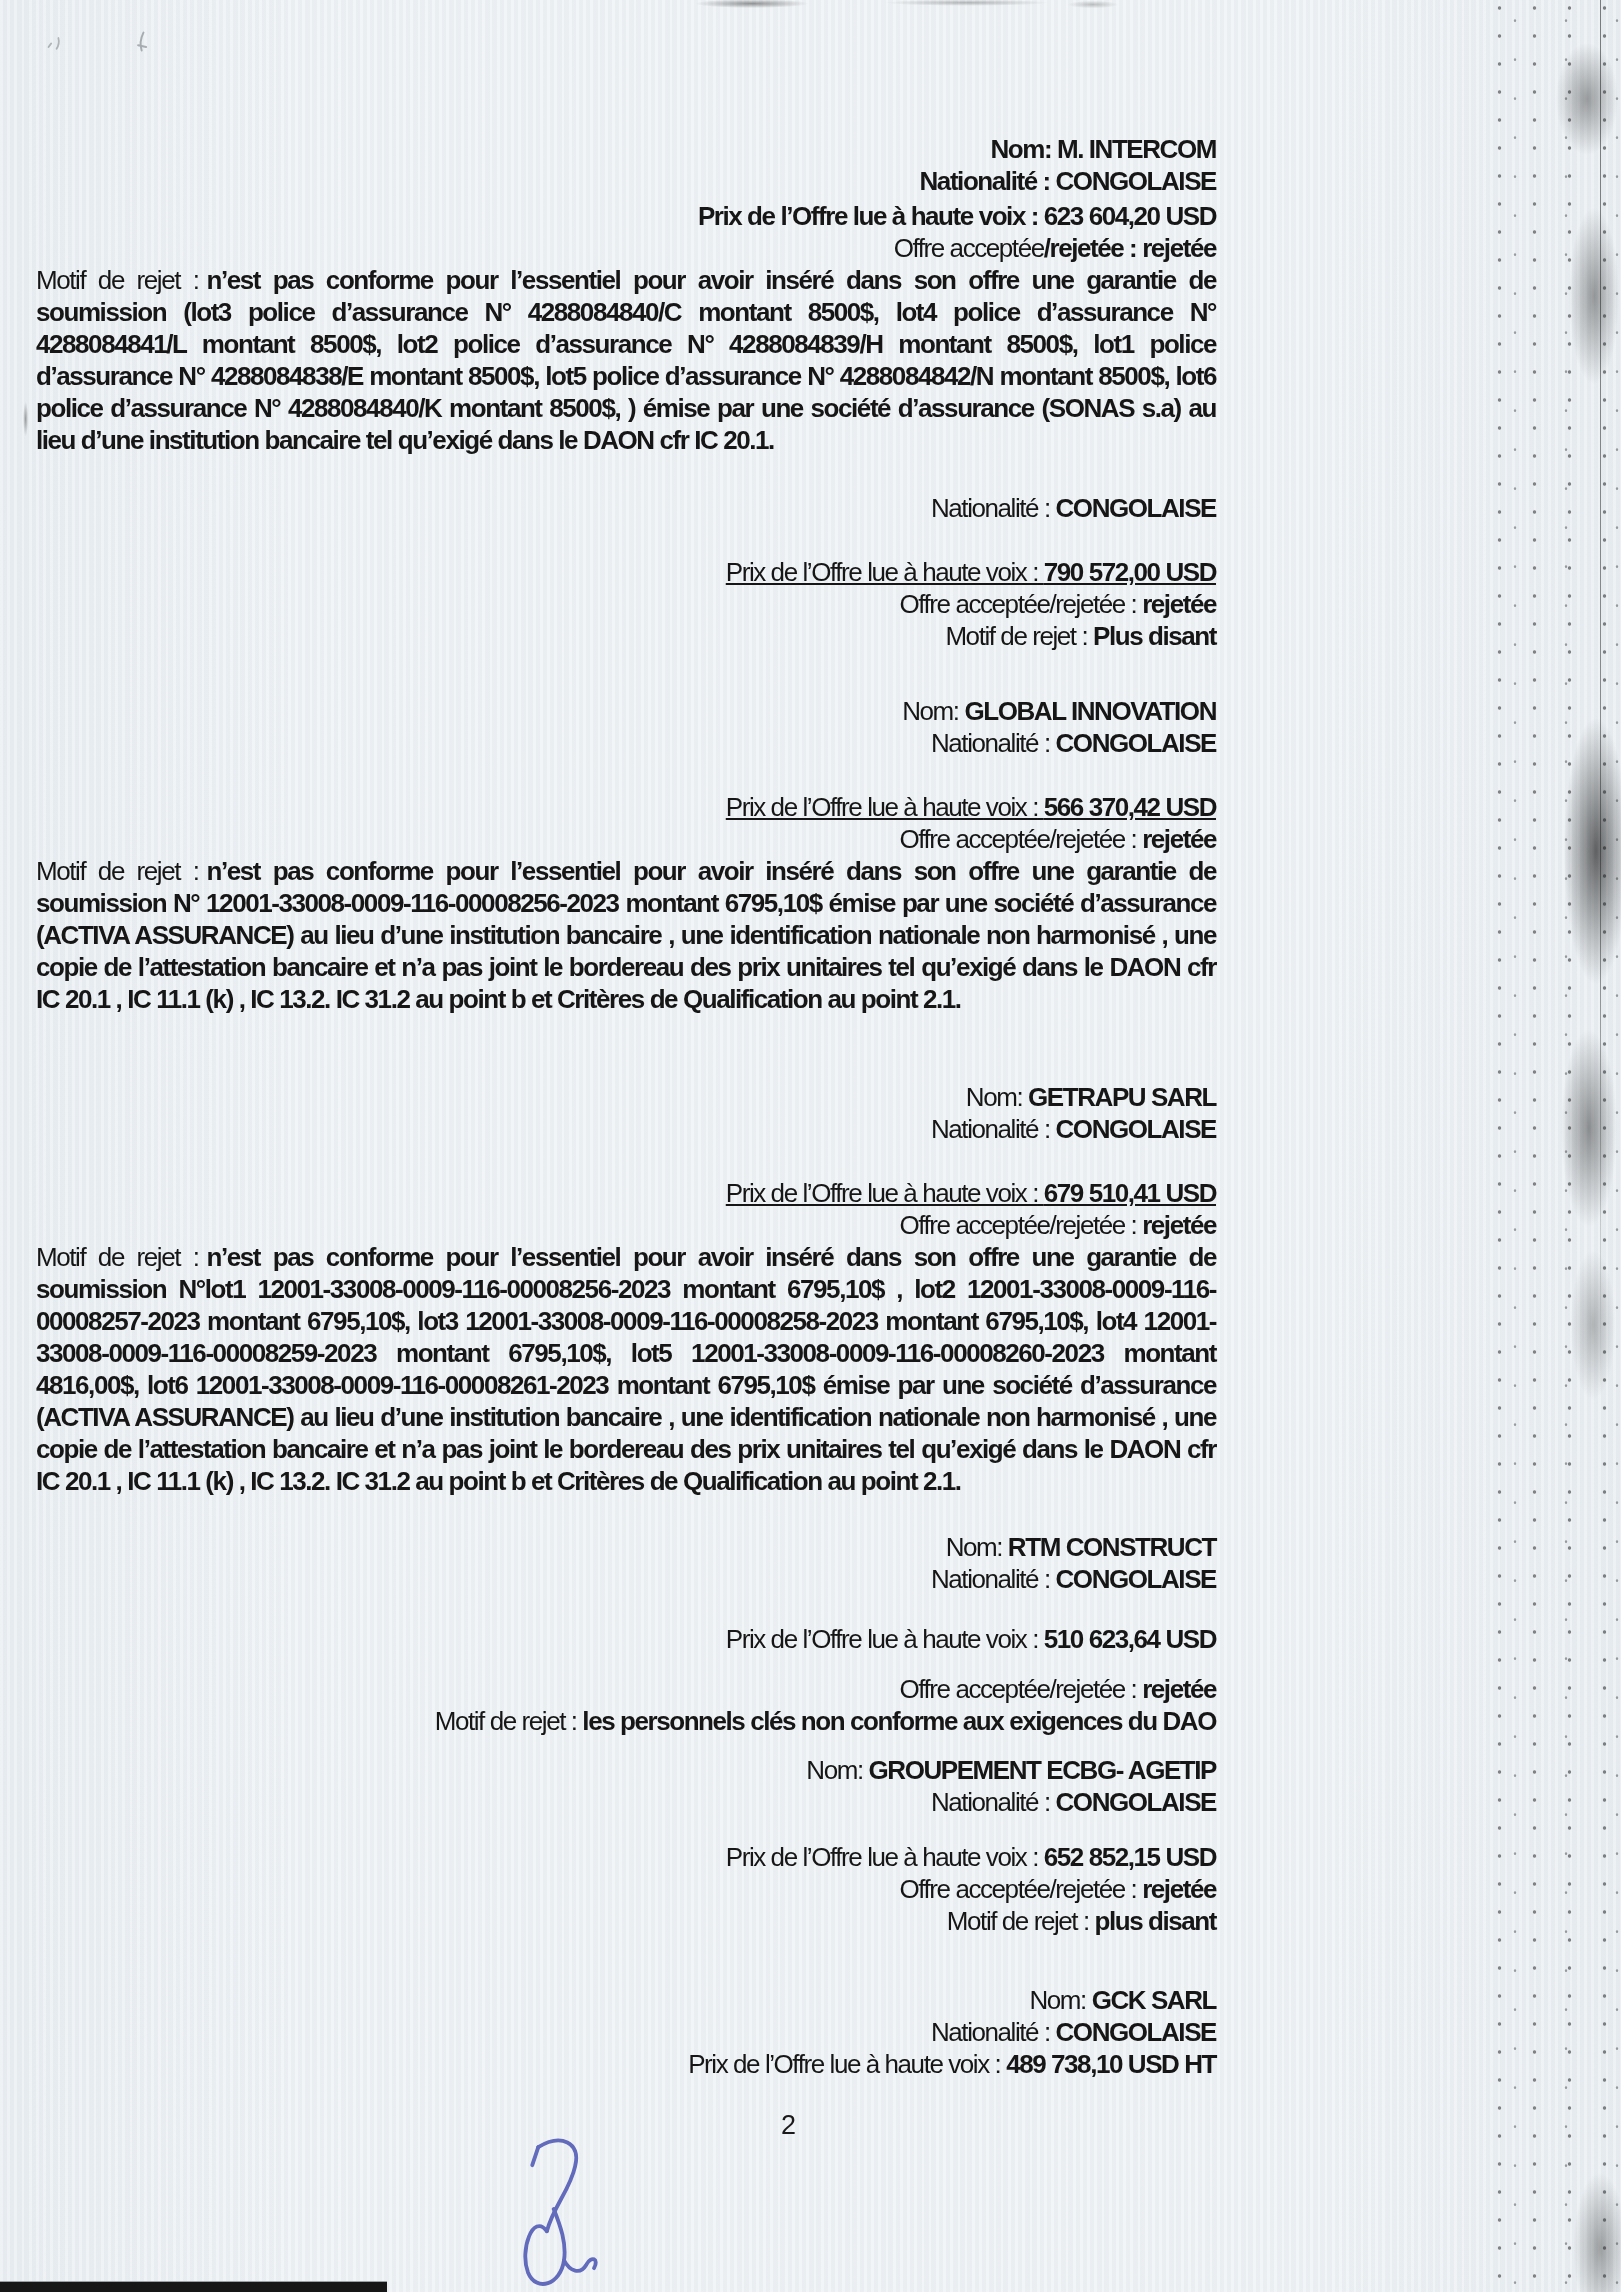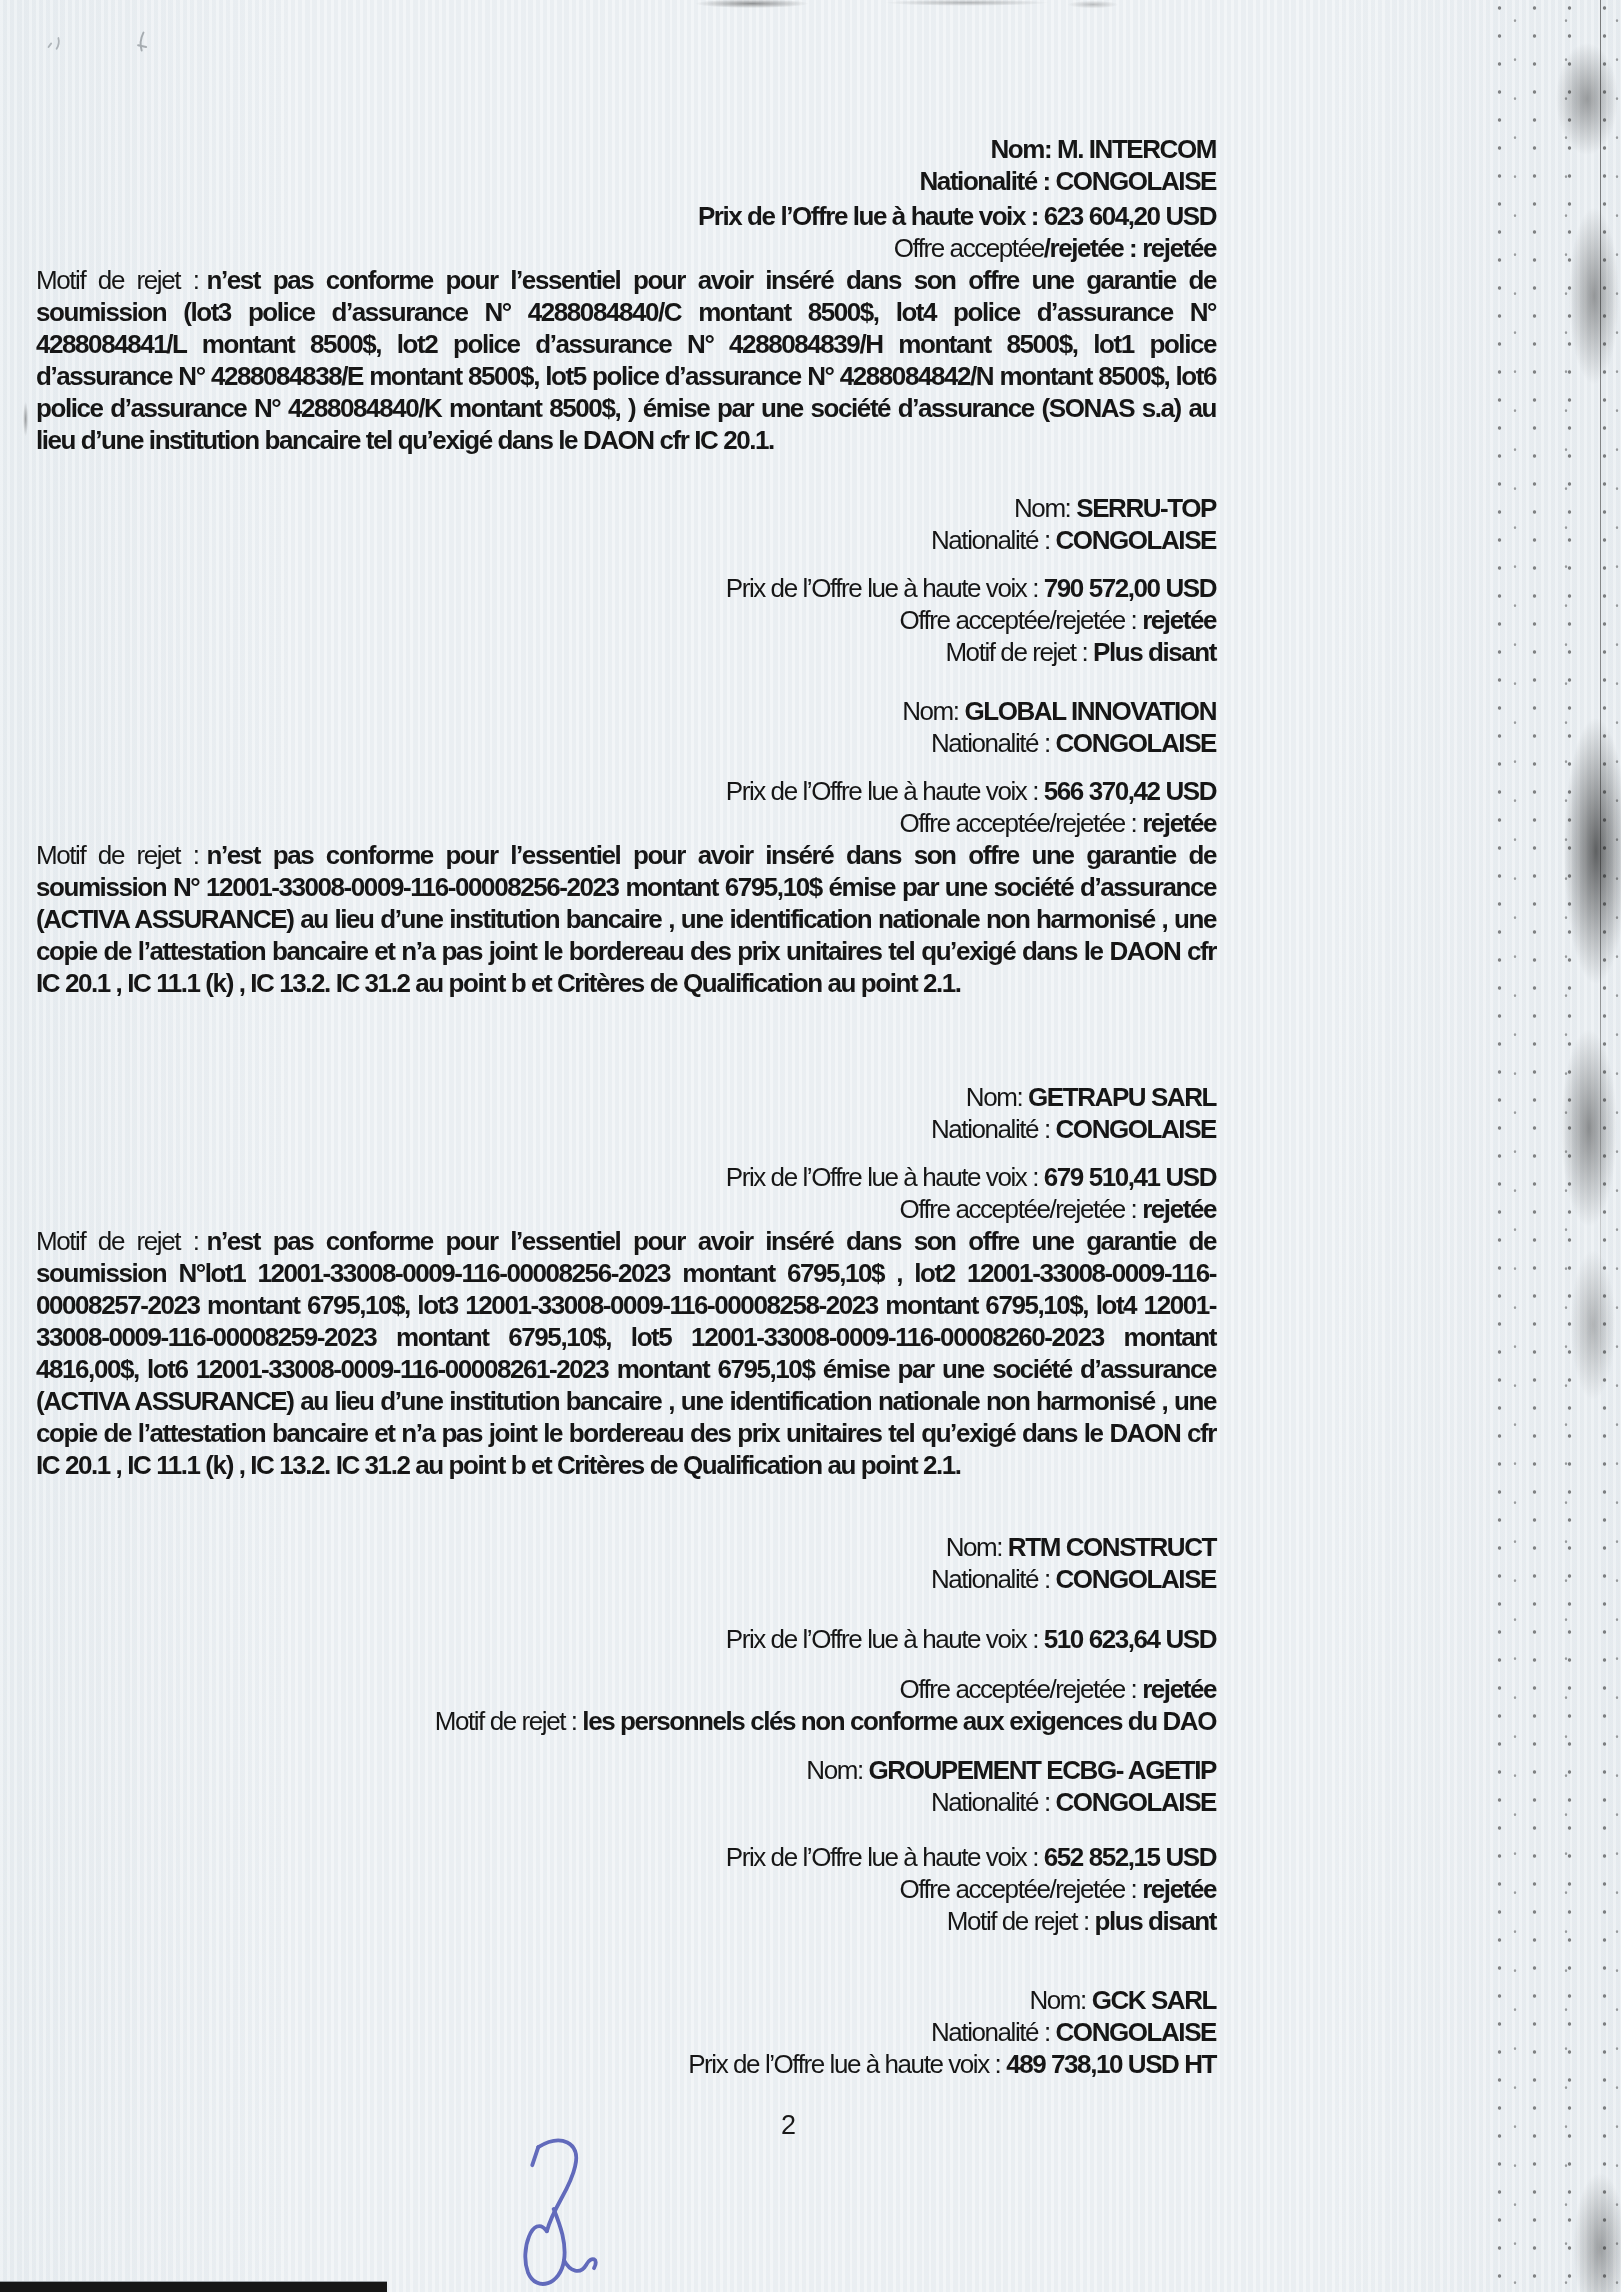--- a/index.html
+++ b/index.html
@@ -55,21 +55,21 @@
   .label{font-weight:400;}
   .lab-n{font-weight:400 !important;}
   .vb{font-weight:700;}
   .b-labels .label{font-weight:700;}
   p.motif{
     margin:0;font-size:26px;line-height:32px;letter-spacing:-0.055em;
     text-align:justify;font-weight:700;
   }
   p.motif .label{font-weight:400;margin-right:8px;}
   .gap-s{margin-top:3px;}
-  .gap-m{margin-top:16px;}
+  .gap-m{margin-top:32px;text-decoration:underline;}
   .gap-l{margin-top:28px;}
   .gap-xl{margin-top:23px;}
   .gap-off{margin-top:18px;}
   .page-number{
     position:absolute;left:781px;top:2110px;font-size:27px;letter-spacing:-0.03em;color:#1a1a1a;
   }
   .signature{position:absolute;left:482px;top:2130px;width:152px;height:163px;}
   .ink-marks{position:absolute;left:36px;top:19.7px;width:197px;height:45px;opacity:.55;}
 </style>
 </head>
@@ -89,21 +89,20 @@
 
 <section class="entry b-labels" style="top:133px">
   <div class="line"><span class="label">Nom:</span> <span class="vb">M. INTERCOM</span></div>
   <div class="line"><span class="label">Nationalité :</span> <span class="vb">CONGOLAISE</span></div>
   <div class="line gap-s"><span class="label">Prix de l’Offre lue à haute voix :</span> <span class="vb">623 604,20 USD</span></div>
   <div class="line"><span class="label lab-n">Offre acceptée</span><span class="vb">/rejetée :</span> <span class="vb">rejetée</span></div>
   <p class="motif"><span class="label lab-n">Motif de rejet :</span><span>n’est pas conforme pour l’essentiel pour avoir inséré dans son offre une garantie de soumission (lot3 police d’assurance N° 4288084840/C montant 8500$, lot4 police d’assurance N° 4288084841/L montant 8500$, lot2 police d’assurance N° 4288084839/H montant 8500$, lot1 police d’assurance N° 4288084838/E montant 8500$, lot5 police d’assurance N° 4288084842/N montant 8500$, lot6 police d’assurance N° 4288084840/K montant 8500$, ) émise par une société d’assurance (SONAS s.a) au lieu d’une institution bancaire tel qu’exigé dans le DAON cfr IC 20.1.</span></p>
 </section>
 
 <section class="entry" style="top:492px">
-  <div class="line"><span class="label">Nom:</span> <span class="vb">SERRU-TOP</span></div>
   <div class="line"><span class="label">Nationalité :</span> <span class="vb">CONGOLAISE</span></div>
   <div class="line gap-m"><span class="label">Prix de l’Offre lue à haute voix :</span> <span class="vb">790 572,00 USD</span></div>
   <div class="line"><span class="label">Offre acceptée/rejetée :</span> <span class="vb">rejetée</span></div>
   <div class="line"><span class="label">Motif de rejet :</span> <span class="vb">Plus disant</span></div>
 </section>
 
 <section class="entry" style="top:695px">
   <div class="line"><span class="label">Nom:</span> <span class="vb">GLOBAL INNOVATION</span></div>
   <div class="line"><span class="label">Nationalité :</span> <span class="vb">CONGOLAISE</span></div>
   <div class="line gap-m"><span class="label">Prix de l’Offre lue à haute voix :</span> <span class="vb">566 370,42 USD</span></div>

